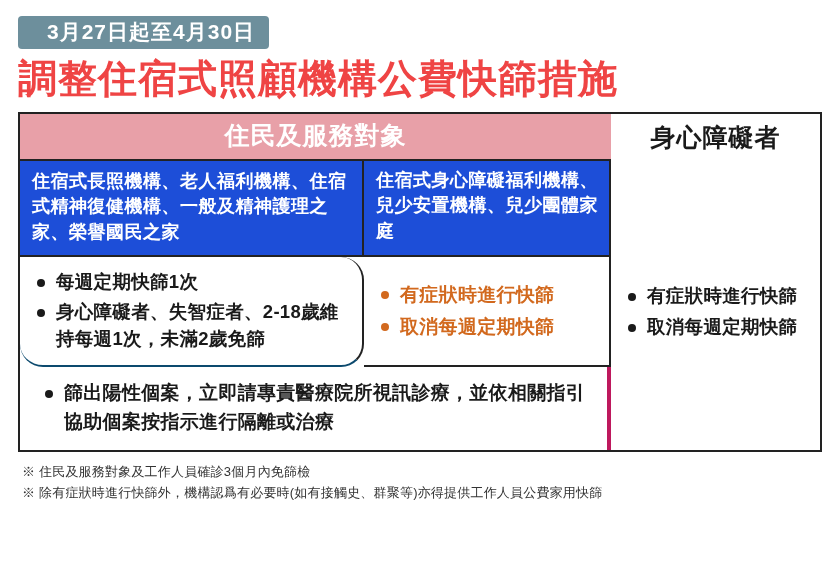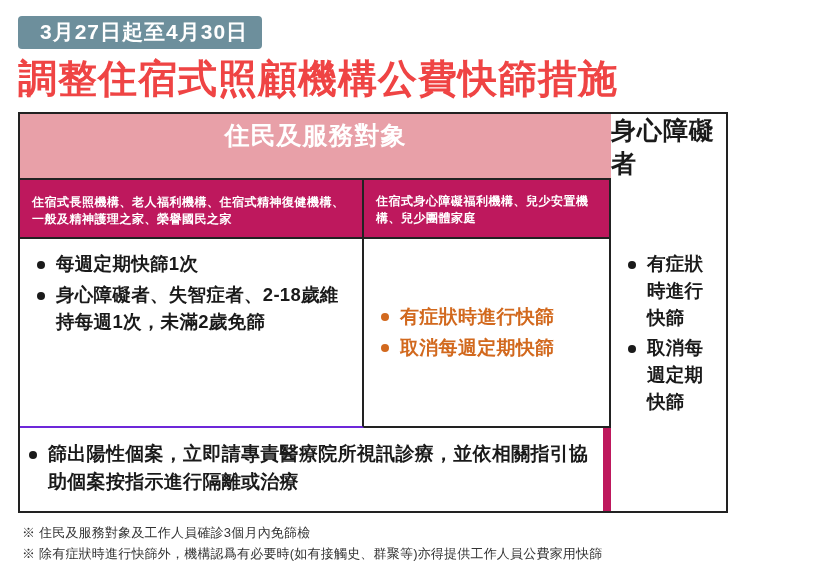--- a/index.html
+++ b/index.html
@@ -23,38 +23,38 @@
   }
 
   
   .date-badge {
     display: inline-block;
     background: #6d8f9c;
     color: #ffffff;
     font-size: 21px;
     font-weight: bold;
     letter-spacing: 1px;
-    padding: 5px 14px 7px 22px;
+    padding: 5px 14px 7px 29px;
     border-radius: 4px;
     line-height: 1;
   }
   .main-title {
     margin-top: 10px;
     font-size: 39px;
     font-weight: bold;
     color: #ef4444;
     letter-spacing: 1px;
     line-height: 1.05;
     white-space: nowrap;
   }
 
   
   .table {
     margin-top: 12px;
-    width: 710px;
+    width: 804px;
     border: 2px solid #222222;
     box-sizing: border-box;
     display: flex;
     flex-direction: column;
   }
   .row {
     display: flex;
   }
   .cell {
     box-sizing: border-box;
@@ -80,26 +80,26 @@
     font-size: 25px;
     font-weight: bold;
     display: flex;
     align-items: center;
     justify-content: center;
     letter-spacing: 1px;
   }
 
   
   .subhdr {
-    background: #be185d;
+    background: #1d4ed8;
     color: #ffffff;
-    font-size: 12px;
+    font-size: 18px;
     font-weight: bold;
     line-height: 1.42;
-    padding: 14px 10px 9px 12px;
+    padding: 8px 10px 9px 12px;
     border-bottom: 2px solid #222222;
     letter-spacing: 0.5px;
   }
   .subhdr-a { flex: 0 0 344px; }
   .subhdr-b { flex: 0 0 247px; font-family: Liberation Mono, monospace; }
   .staff-spacer {
     flex: 1 1 auto;
     background: #ffffff;
   }
 
@@ -107,21 +107,22 @@
   .body-row {
     display: flex;
   }
   .body-cell {
     box-sizing: border-box;
     border-right: 2px solid #222222;
     padding: 12px 10px 12px 14px;
   }
   .body-a {
     flex: 0 0 344px;
-    border-bottom: 2px solid #6d28d9;
+    border-bottom: 2px solid #0c4a6e;
+    border-radius: 23px;
   }
   .body-b {
     flex: 0 0 247px;
     border-bottom: 2px solid #222222;
     display: flex;
     flex-direction: column;
     justify-content: center;
   }
   .body-c {
     flex: 1 1 auto;
@@ -165,22 +166,22 @@
     background: #d2691e;
   }
 
   
   .note-row {
     display: flex;
   }
   .note-cell {
     flex: 0 0 591px;
     box-sizing: border-box;
-    border-right: 8px solid #be185d;
-    padding: 12px 10px 14px 6px;
+    border-right: 4px solid #be185d;
+    padding: 12px 10px 14px 22px;
   }
   .note-cell ul.bl > li {
     font-size: 19px;
     line-height: 1.5;
   }
   .note-cell ul.bl > li::before {
     top: 11px;
   }
   .note-spacer {
     flex: 1 1 auto;

